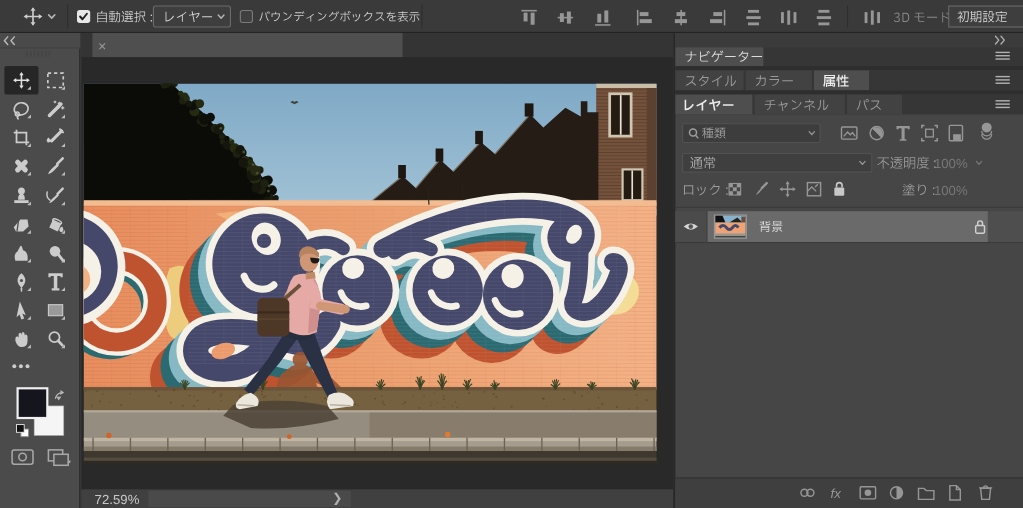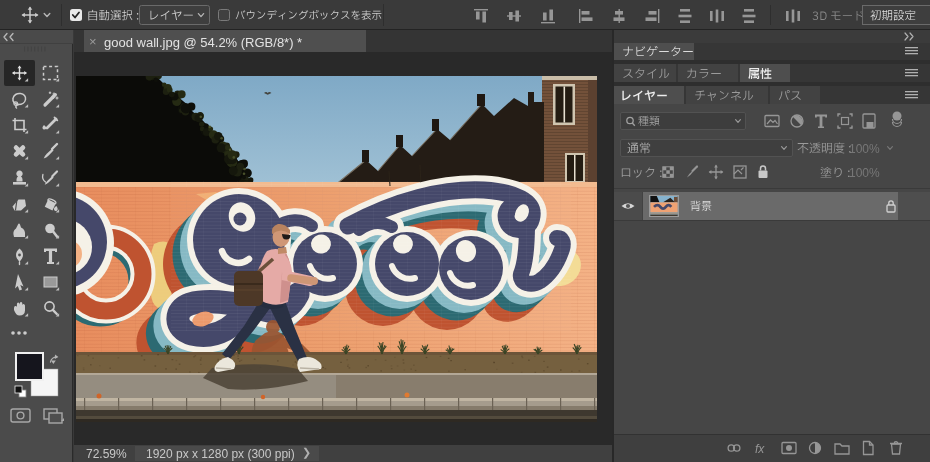--- a/index.html
+++ b/index.html
@@ -12,23 +12,21 @@
       <div class="abs" style="left:0;top:0;width:930px;height:30px;background:#3a3a3a;border-bottom:1px solid #232323"></div>
       <div class="abs" style="left:0;top:30px;width:73px;height:432px;background:#4b4b4b;border-right:1px solid #2a2a2a"></div>
       <div class="abs" style="left:0;top:30px;width:73px;height:14px;background:#4a4a4a;border-bottom:1px solid #404040"></div>
       <div class="abs" style="left:4px;top:60px;width:31px;height:26px;background:#262626;border-radius:2px"></div>
       <div class="abs" style="left:74px;top:30px;width:538px;height:22px;background:#343434"></div>
       <div class="abs" style="left:84px;top:30px;width:282px;height:22px;background:#4f4f4f"></div>
       <div class="abs" style="left:74px;top:52px;width:538px;height:393px;background:#292929"></div>
       <div class="abs" style="left:74px;top:445px;width:538px;height:17px;background:#404040"></div>
       <div class="abs" style="left:135px;top:446px;width:184px;height:15px;background:#4a4a4a"></div>
       <div class="abs" style="left:89px;top:33.5px;color:#9a9a9a;font-size:13px">×</div>
-      <div class="abs" style="left:104px;top:35px;color:#e2e2e2;font-size:13px;white-space:nowrap">good wall.jpg @ 54.2% (RGB/8*) *</div>
       <div class="abs" style="left:86px;top:447px;color:#c8c8c8;font-size:12px">72.59%</div>
-      <div class="abs" style="left:146px;top:447px;color:#c8c8c8;font-size:12px">1920 px x 1280 px (300 ppi)</div>
       <div class="abs" style="left:302px;top:446px;color:#b0b0b0;font-size:11px">❯</div>
       <div class="abs" style="left:612px;top:30px;width:318px;height:432px;background:#464646;border-left:2px solid #282828"></div>
       <div class="abs" style="left:614px;top:30px;width:316px;height:13px;background:#3b3b3b"></div>
       <div class="abs" style="left:614px;top:43px;width:316px;height:17px;background:#363636"></div>
       <div class="abs" style="left:614px;top:43px;width:80px;height:17px;background:#4e4e4e"></div>
       <div class="abs" style="left:614px;top:60px;width:316px;height:4px;background:#2e2e2e"></div>
       <div class="abs" style="left:614px;top:64px;width:316px;height:18px;background:#363636"></div>
       <div class="abs" style="left:614px;top:64px;width:62px;height:18px;background:#424242"></div>
       <div class="abs" style="left:678px;top:64px;width:60px;height:18px;background:#424242"></div>
       <div class="abs" style="left:740px;top:64px;width:50px;height:18px;background:#4e4e4e"></div>

